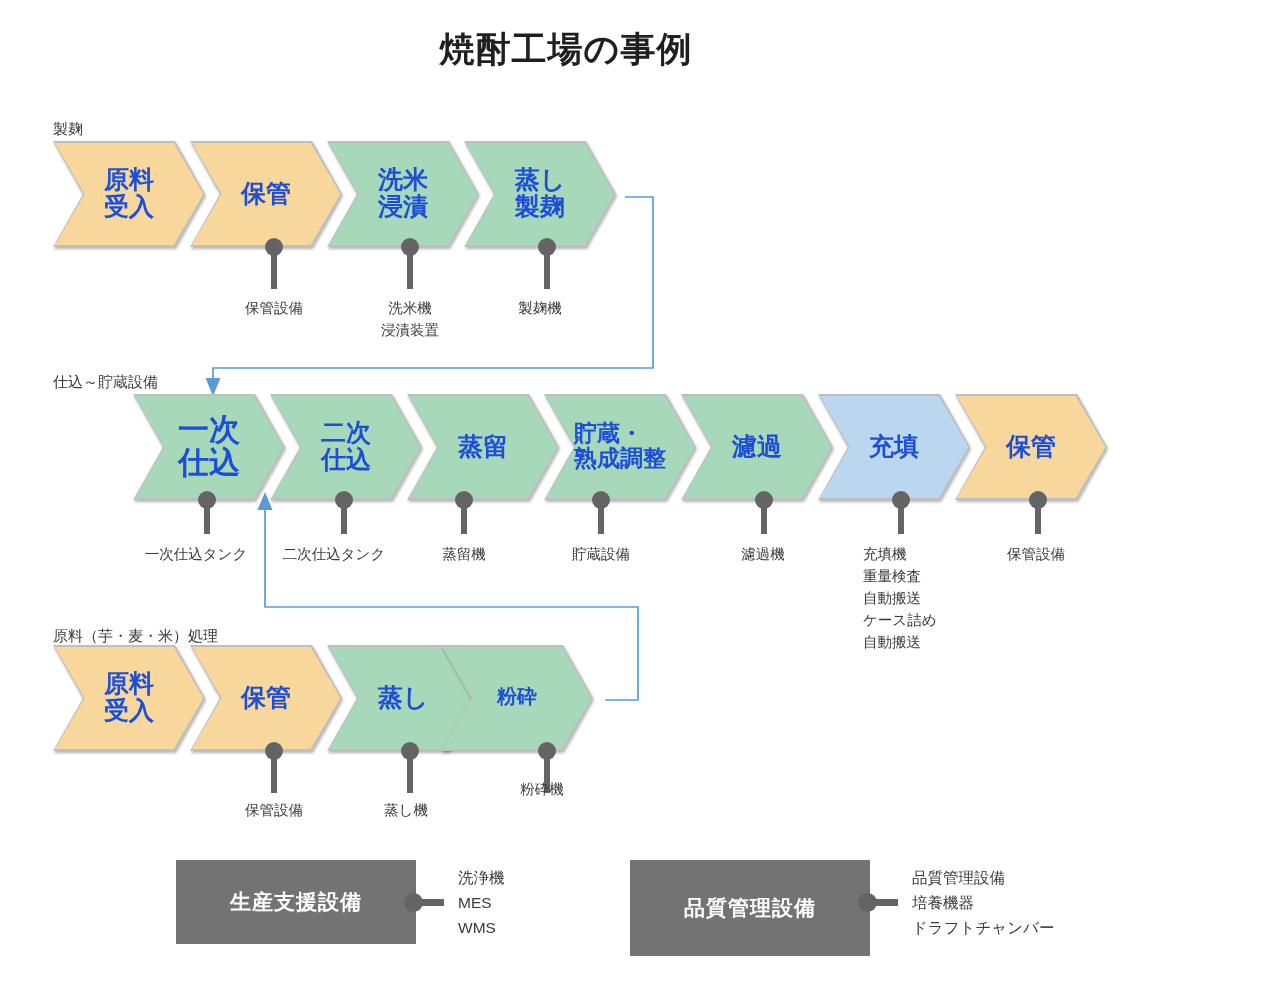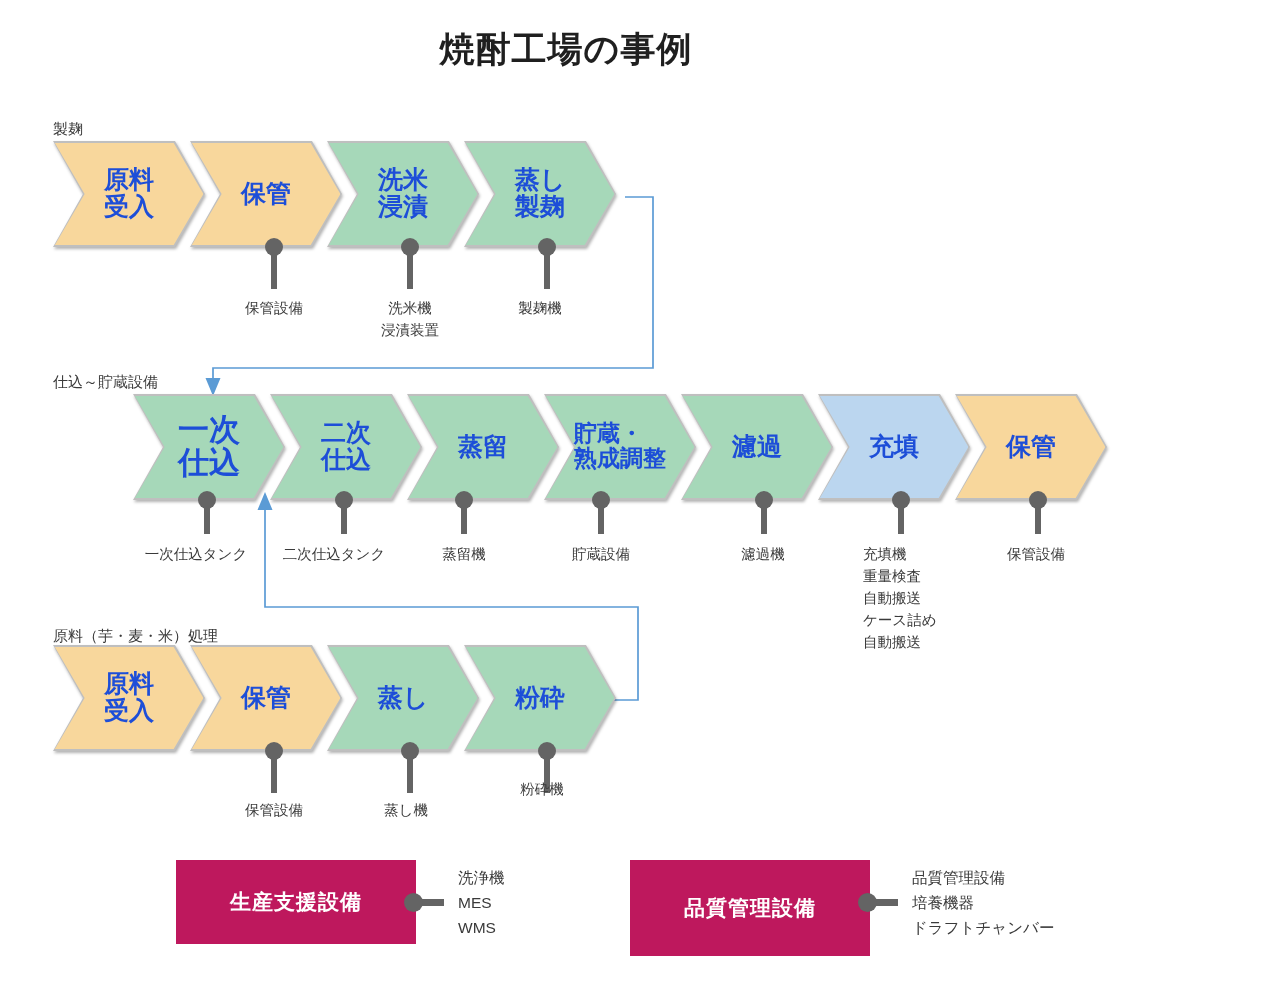--- a/index.html
+++ b/index.html
@@ -75,21 +75,21 @@
   }
   .equip.center{transform:translateX(-50%);text-align:center;}
   .equip.left{text-align:left;}
 
   
   #wires{position:absolute;left:0;top:0;width:1280px;height:984px;}
 
   
   .supbox{
     position:absolute;
-    background:#be185d;
+    background:#737373;
     color:#ffffff;
     font-size:21px;font-weight:bold;
     display:flex;align-items:center;justify-content:center;
     letter-spacing:1px;
   }
   .sup-pin{position:absolute;}
   .sup-pin .dot{
     position:absolute;left:0;top:0;width:19px;height:19px;border-radius:50%;
     background:#646464;
   }
@@ -300,21 +300,21 @@
   <div class="chev" style="left:190px;top:645px;width:152px;height:106px;font-size:25px;">
     <span class="shape outline"></span>
     <span class="shape fill c-orange"></span>
     <span class="lbl">保管</span>
   </div>
   <div class="chev" style="left:327px;top:645px;width:152px;height:106px;font-size:25px;">
     <span class="shape outline"></span>
     <span class="shape fill c-green"></span>
     <span class="lbl">蒸し</span>
   </div>
-  <div class="chev" style="left:464px;top:645px;width:152px;height:106px;font-size:25px;">
+  <div class="chev" style="left:441px;top:645px;width:152px;height:106px;font-size:20px;">
     <span class="shape outline"></span>
     <span class="shape fill c-green"></span>
     <span class="lbl">粉砕</span>
   </div>
 
   <div class="pin" style="left:265px;top:742px;">
     <span class="head"></span>
     <span class="stem" style="height:42px;"></span>
   </div>
   <div class="pin" style="left:401px;top:742px;">

